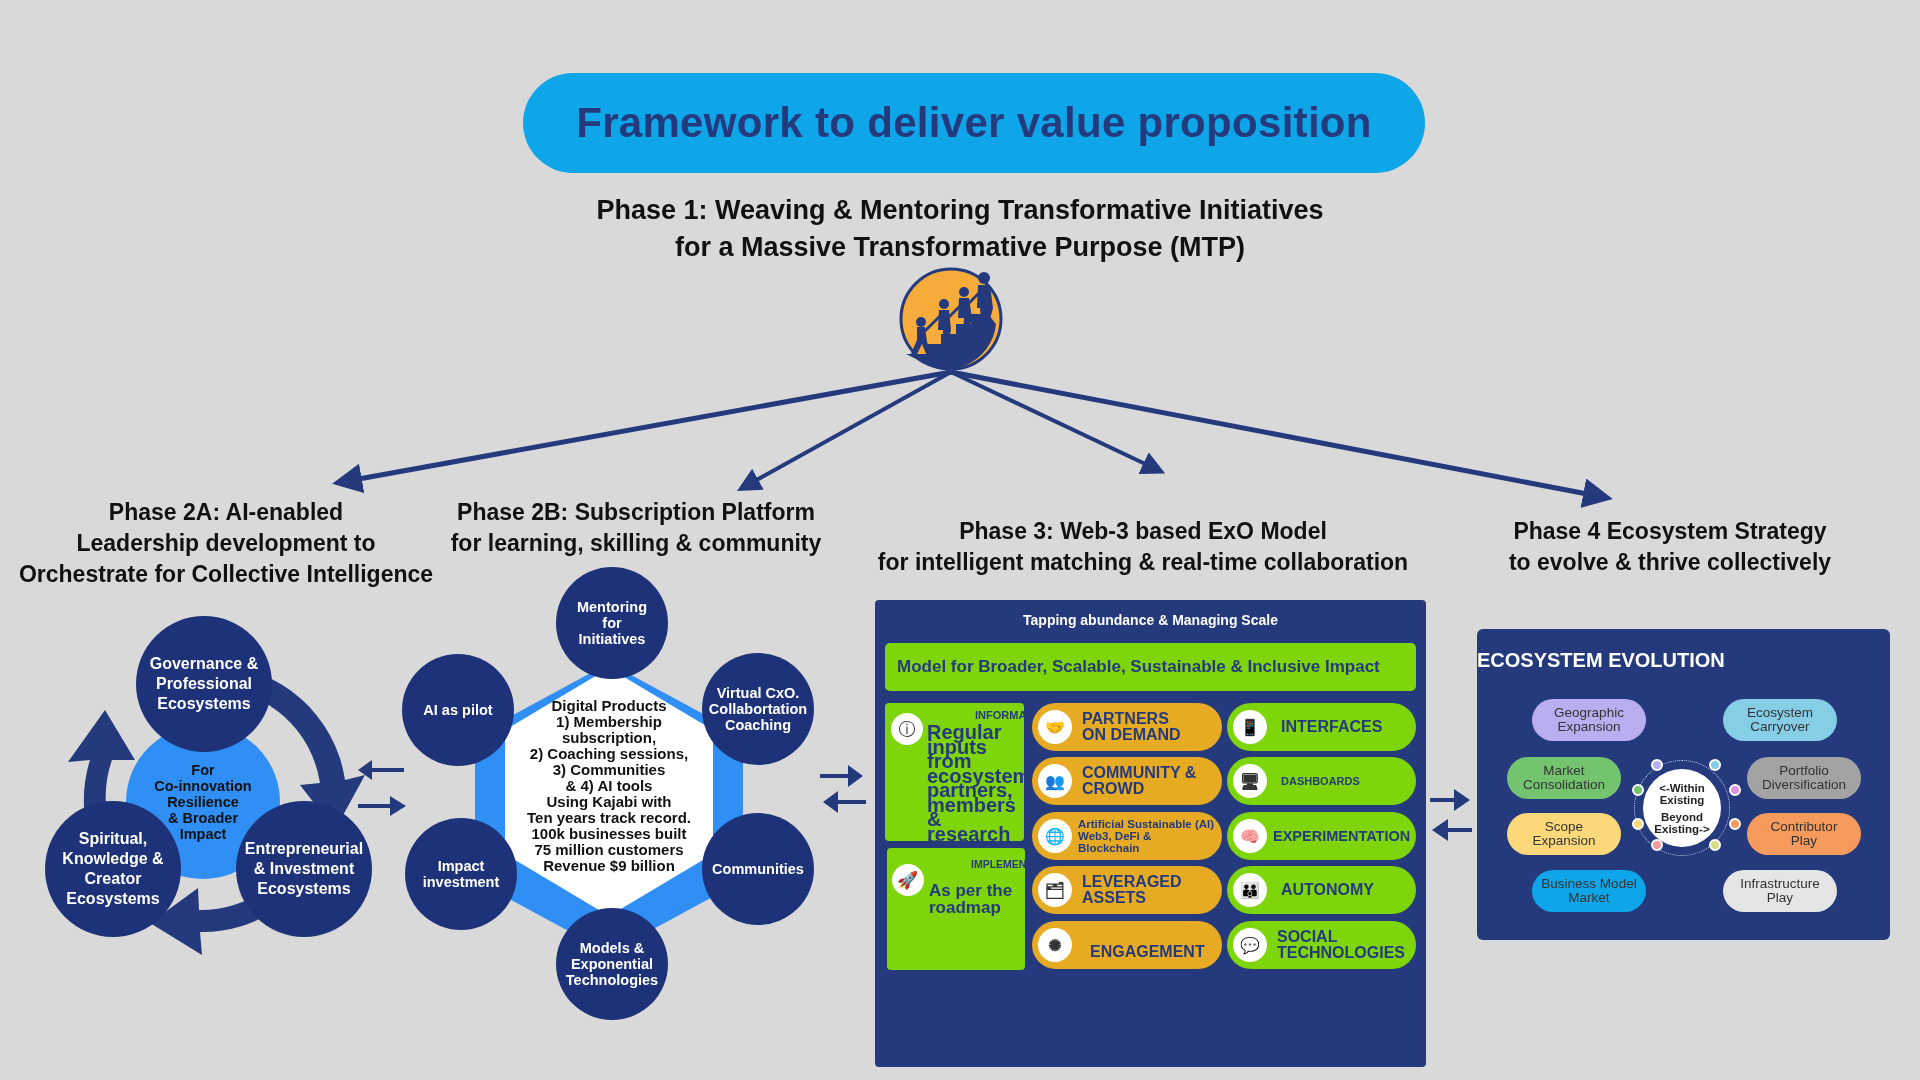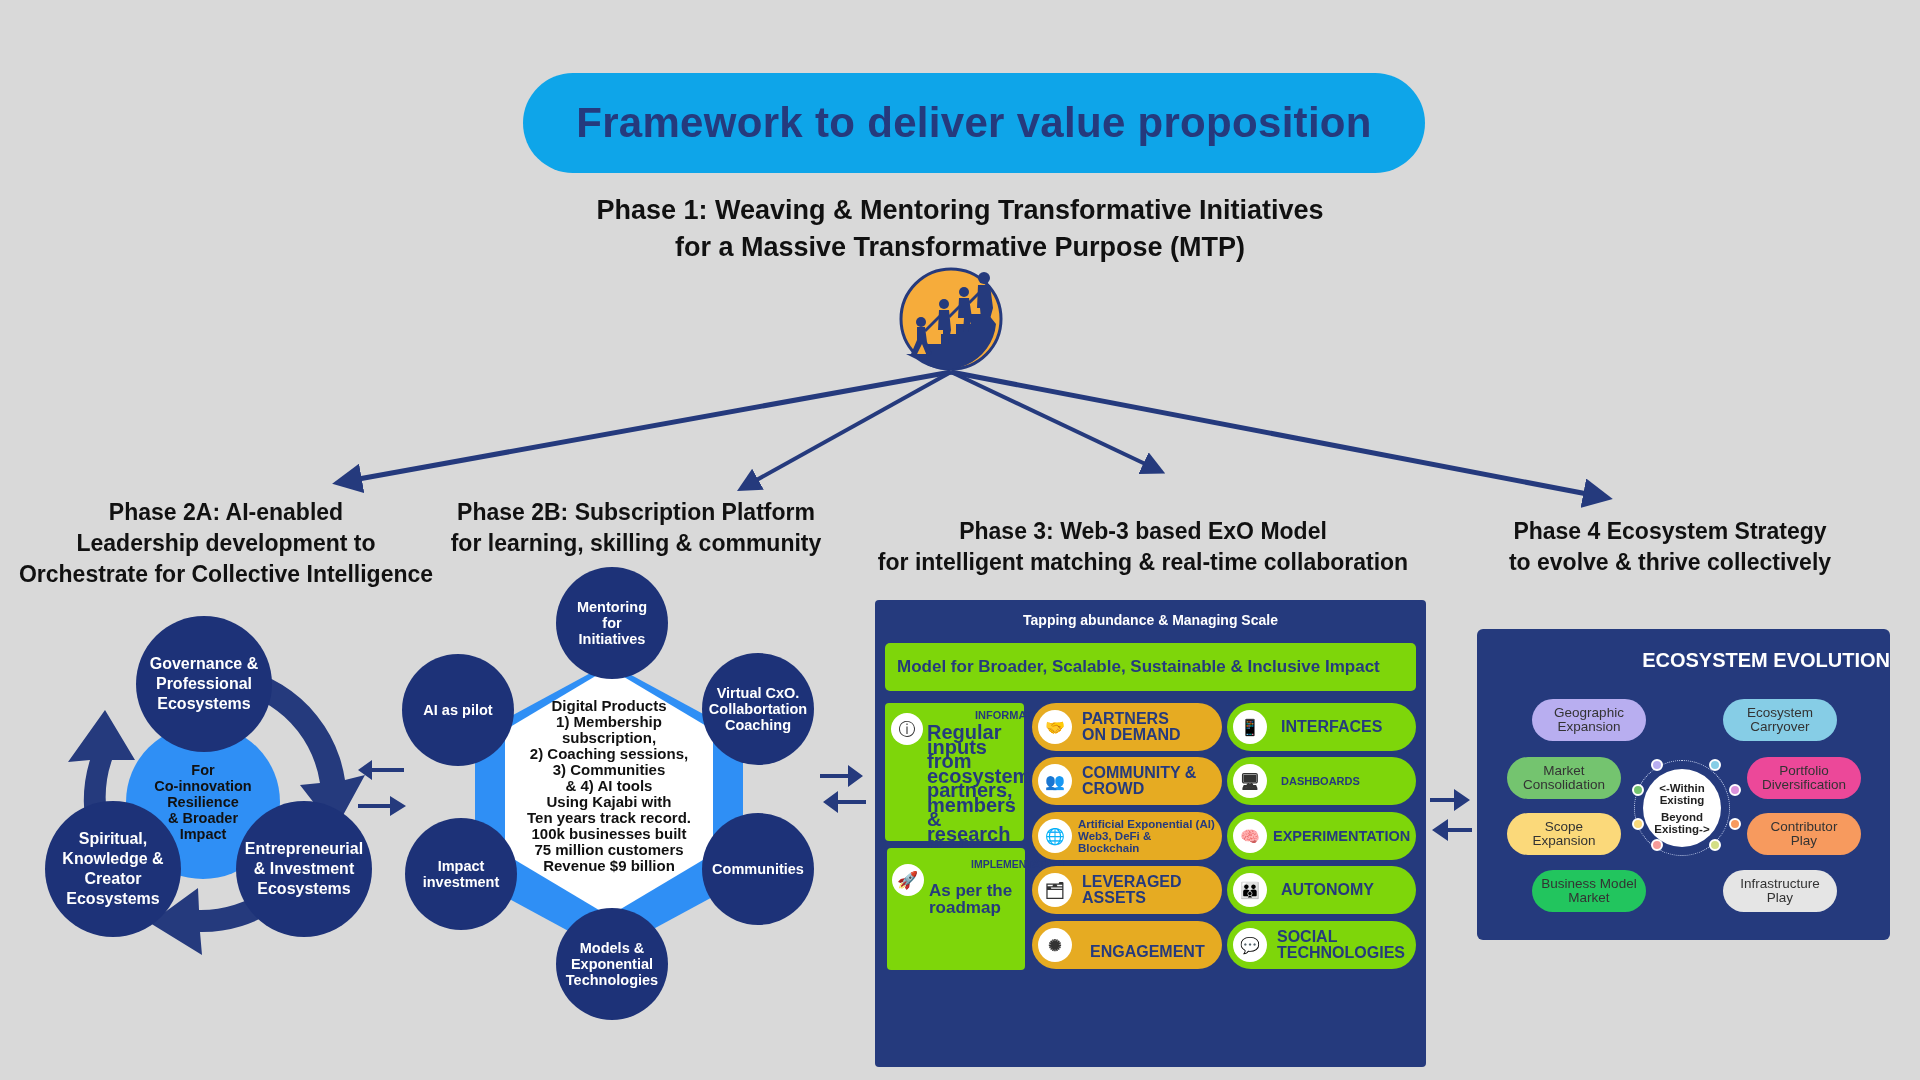--- a/index.html
+++ b/index.html
@@ -28,21 +28,21 @@
   .p3-side .lbl{position:absolute;font-size:11px;font-weight:bold;padding-left:44px;}
   .p3-side .txt{position:absolute;font-weight:bold;}
   .p3-ico{position:absolute;width:32px;height:32px;border-radius:50%;background:#fff;display:flex;align-items:center;justify-content:center;font-size:17px;color:#333;}
   .pill{position:absolute;height:48px;border-radius:24px;display:flex;align-items:center;box-sizing:border-box;padding-left:6px;color:#253a7d;font-weight:bold;}
   .pill.or{background:#e6ab22;width:190px;}
   .pill.gr{background:#7ed60a;width:189px;}
   .pill .ic{width:34px;height:34px;border-radius:50%;background:#fff;display:flex;align-items:center;justify-content:center;font-size:16px;color:#333;flex:0 0 34px;}
   .pill .pt{margin-left:10px;line-height:16px;}
   
   .p4box{left:1477px;top:629px;width:413px;height:311px;background:#253a7d;border-radius:6px;}
-  .p4-title{position:absolute;left:0;top:20px;width:100%;text-align:right;color:#fff;font-size:20px;font-weight:bold;}
+  .p4-title{position:absolute;left:0;top:20px;width:100%;text-align:left;color:#fff;font-size:20px;font-weight:bold;}
   .bub{position:absolute;width:114px;height:42px;border-radius:21px;display:flex;align-items:center;justify-content:center;text-align:center;font-size:13.5px;line-height:14px;color:#333;}
   .hub{position:absolute;left:166px;top:140px;width:78px;height:78px;border-radius:50%;background:#fff;display:flex;align-items:center;justify-content:center;text-align:center;font-size:11.5px;font-weight:bold;color:#222;line-height:12px;}
   .hubring{position:absolute;left:157px;top:131px;width:94px;height:94px;border-radius:50%;border:1.5px dotted #c8d3f0;}
   .dot{position:absolute;width:8px;height:8px;border-radius:50%;border:2px solid #fff;}
   .sw-arrow{position:absolute;}
 </style>
 </head>
 <body>
 
 <div class="abs title-pill">
@@ -239,21 +239,21 @@
   <div class="pill or" style="left:157px;top:157px;">
     <div class="ic">👥</div>
     <div class="pt" style="font-size:16px;">
         <div>COMMUNITY &amp;</div>
         <div>CROWD</div>
       </div>
   </div>
   <div class="pill or" style="left:157px;top:212px;">
     <div class="ic">🌐</div>
     <div class="pt" style="font-size:11.5px;line-height:12px;margin-left:6px;">
-        <div>Artificial Exponential (AI)</div>
+        <div>Artificial Sustainable (AI)</div>
         <div>Web3, DeFi &amp;</div>
         <div>Blockchain</div>
       </div>
   </div>
   <div class="pill or" style="left:157px;top:266px;">
     <div class="ic">🗂</div>
     <div class="pt" style="font-size:16px;">
         <div>LEVERAGED</div>
         <div>ASSETS</div>
       </div>
@@ -335,34 +335,34 @@
         <div>Market</div>
         <div>Consolidation</div>
       </div>
     </div>
   <div class="bub" style="left: 30px; top: 184px; background: rgb(251, 217, 122);">
       <div>
         <div>Scope</div>
         <div>Expansion</div>
       </div>
     </div>
-  <div class="bub" style="left: 55px; top: 241px; background: #22c55e;">
+  <div class="bub" style="left: 55px; top: 241px; background: #0ea5e9;">
       <div>
         <div>Business Model</div>
         <div>Market</div>
       </div>
     </div>
 
   <div class="bub" style="left: 246px; top: 70px; background: rgb(134, 205, 230);">
       <div>
         <div>Ecosystem</div>
         <div>Carryover</div>
       </div>
     </div>
-  <div class="bub" style="left: 270px; top: 128px; background: #ec4899;">
+  <div class="bub" style="left: 270px; top: 128px; background: #a3a3a3;">
       <div>
         <div>Portfolio</div>
         <div>Diversification</div>
       </div>
     </div>
   <div class="bub" style="left: 270px; top: 184px; background: rgb(247, 154, 94);">
       <div>
         <div>Contributor</div>
         <div>Play</div>
       </div>

